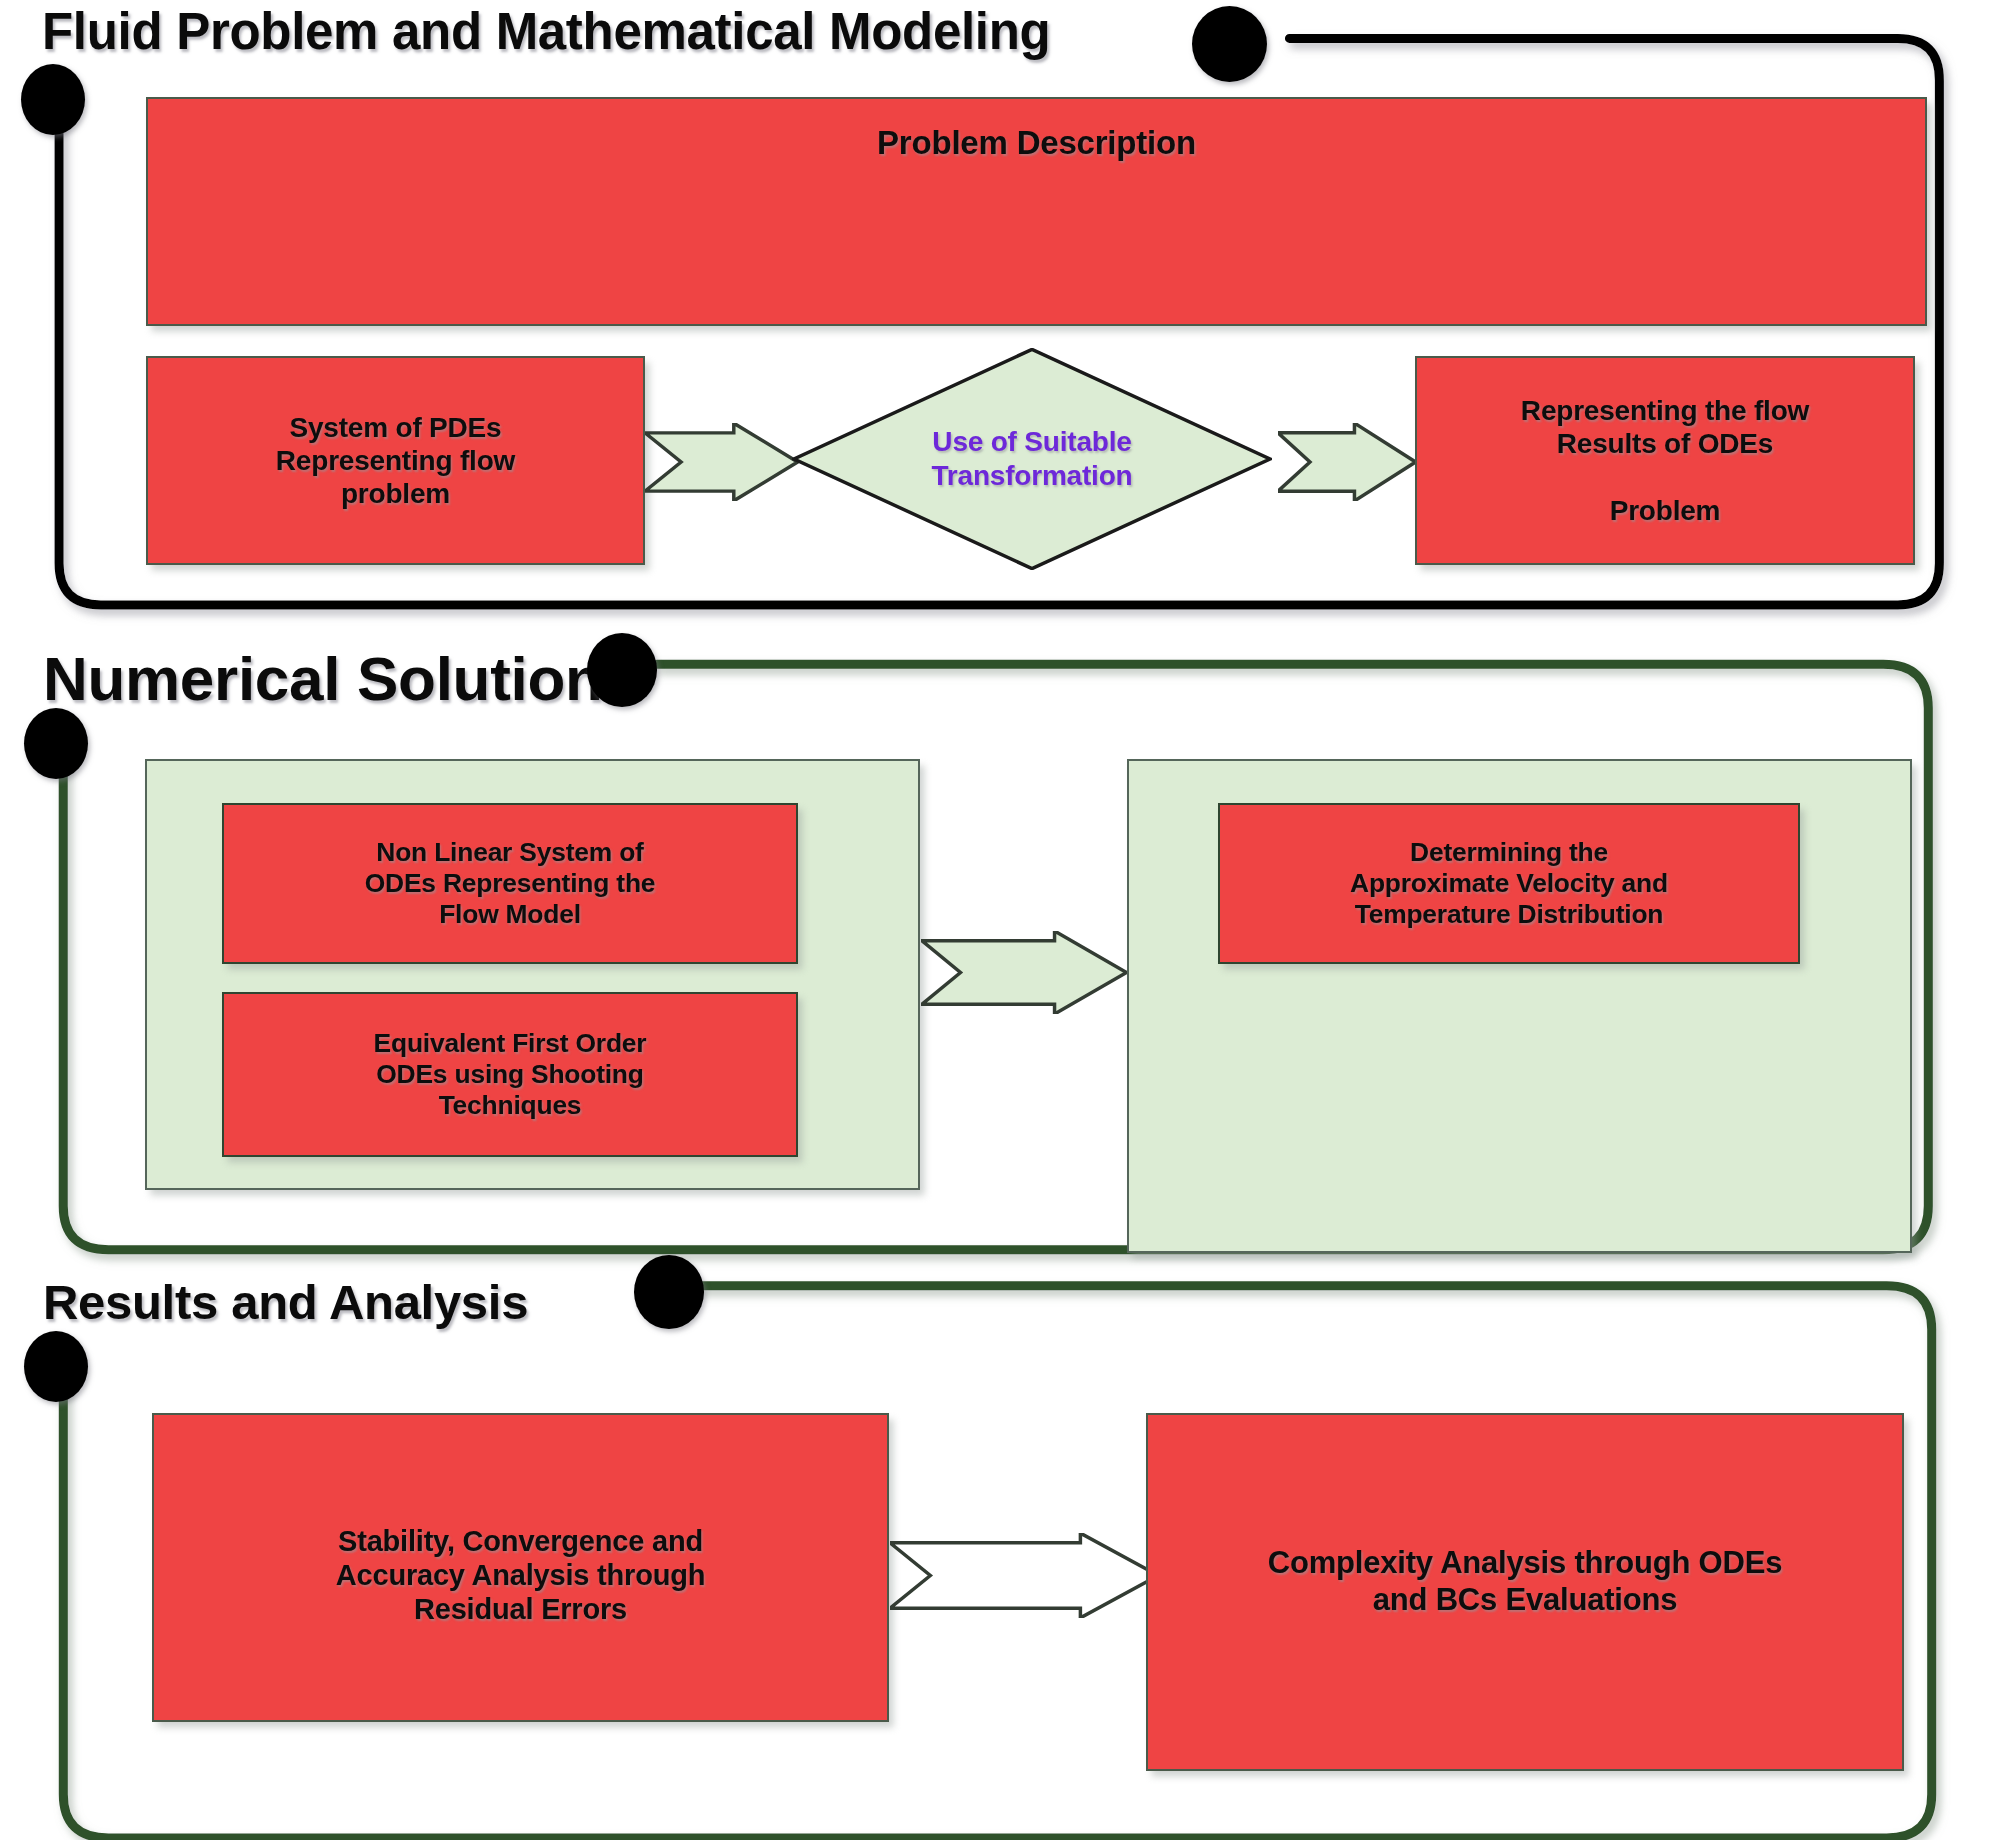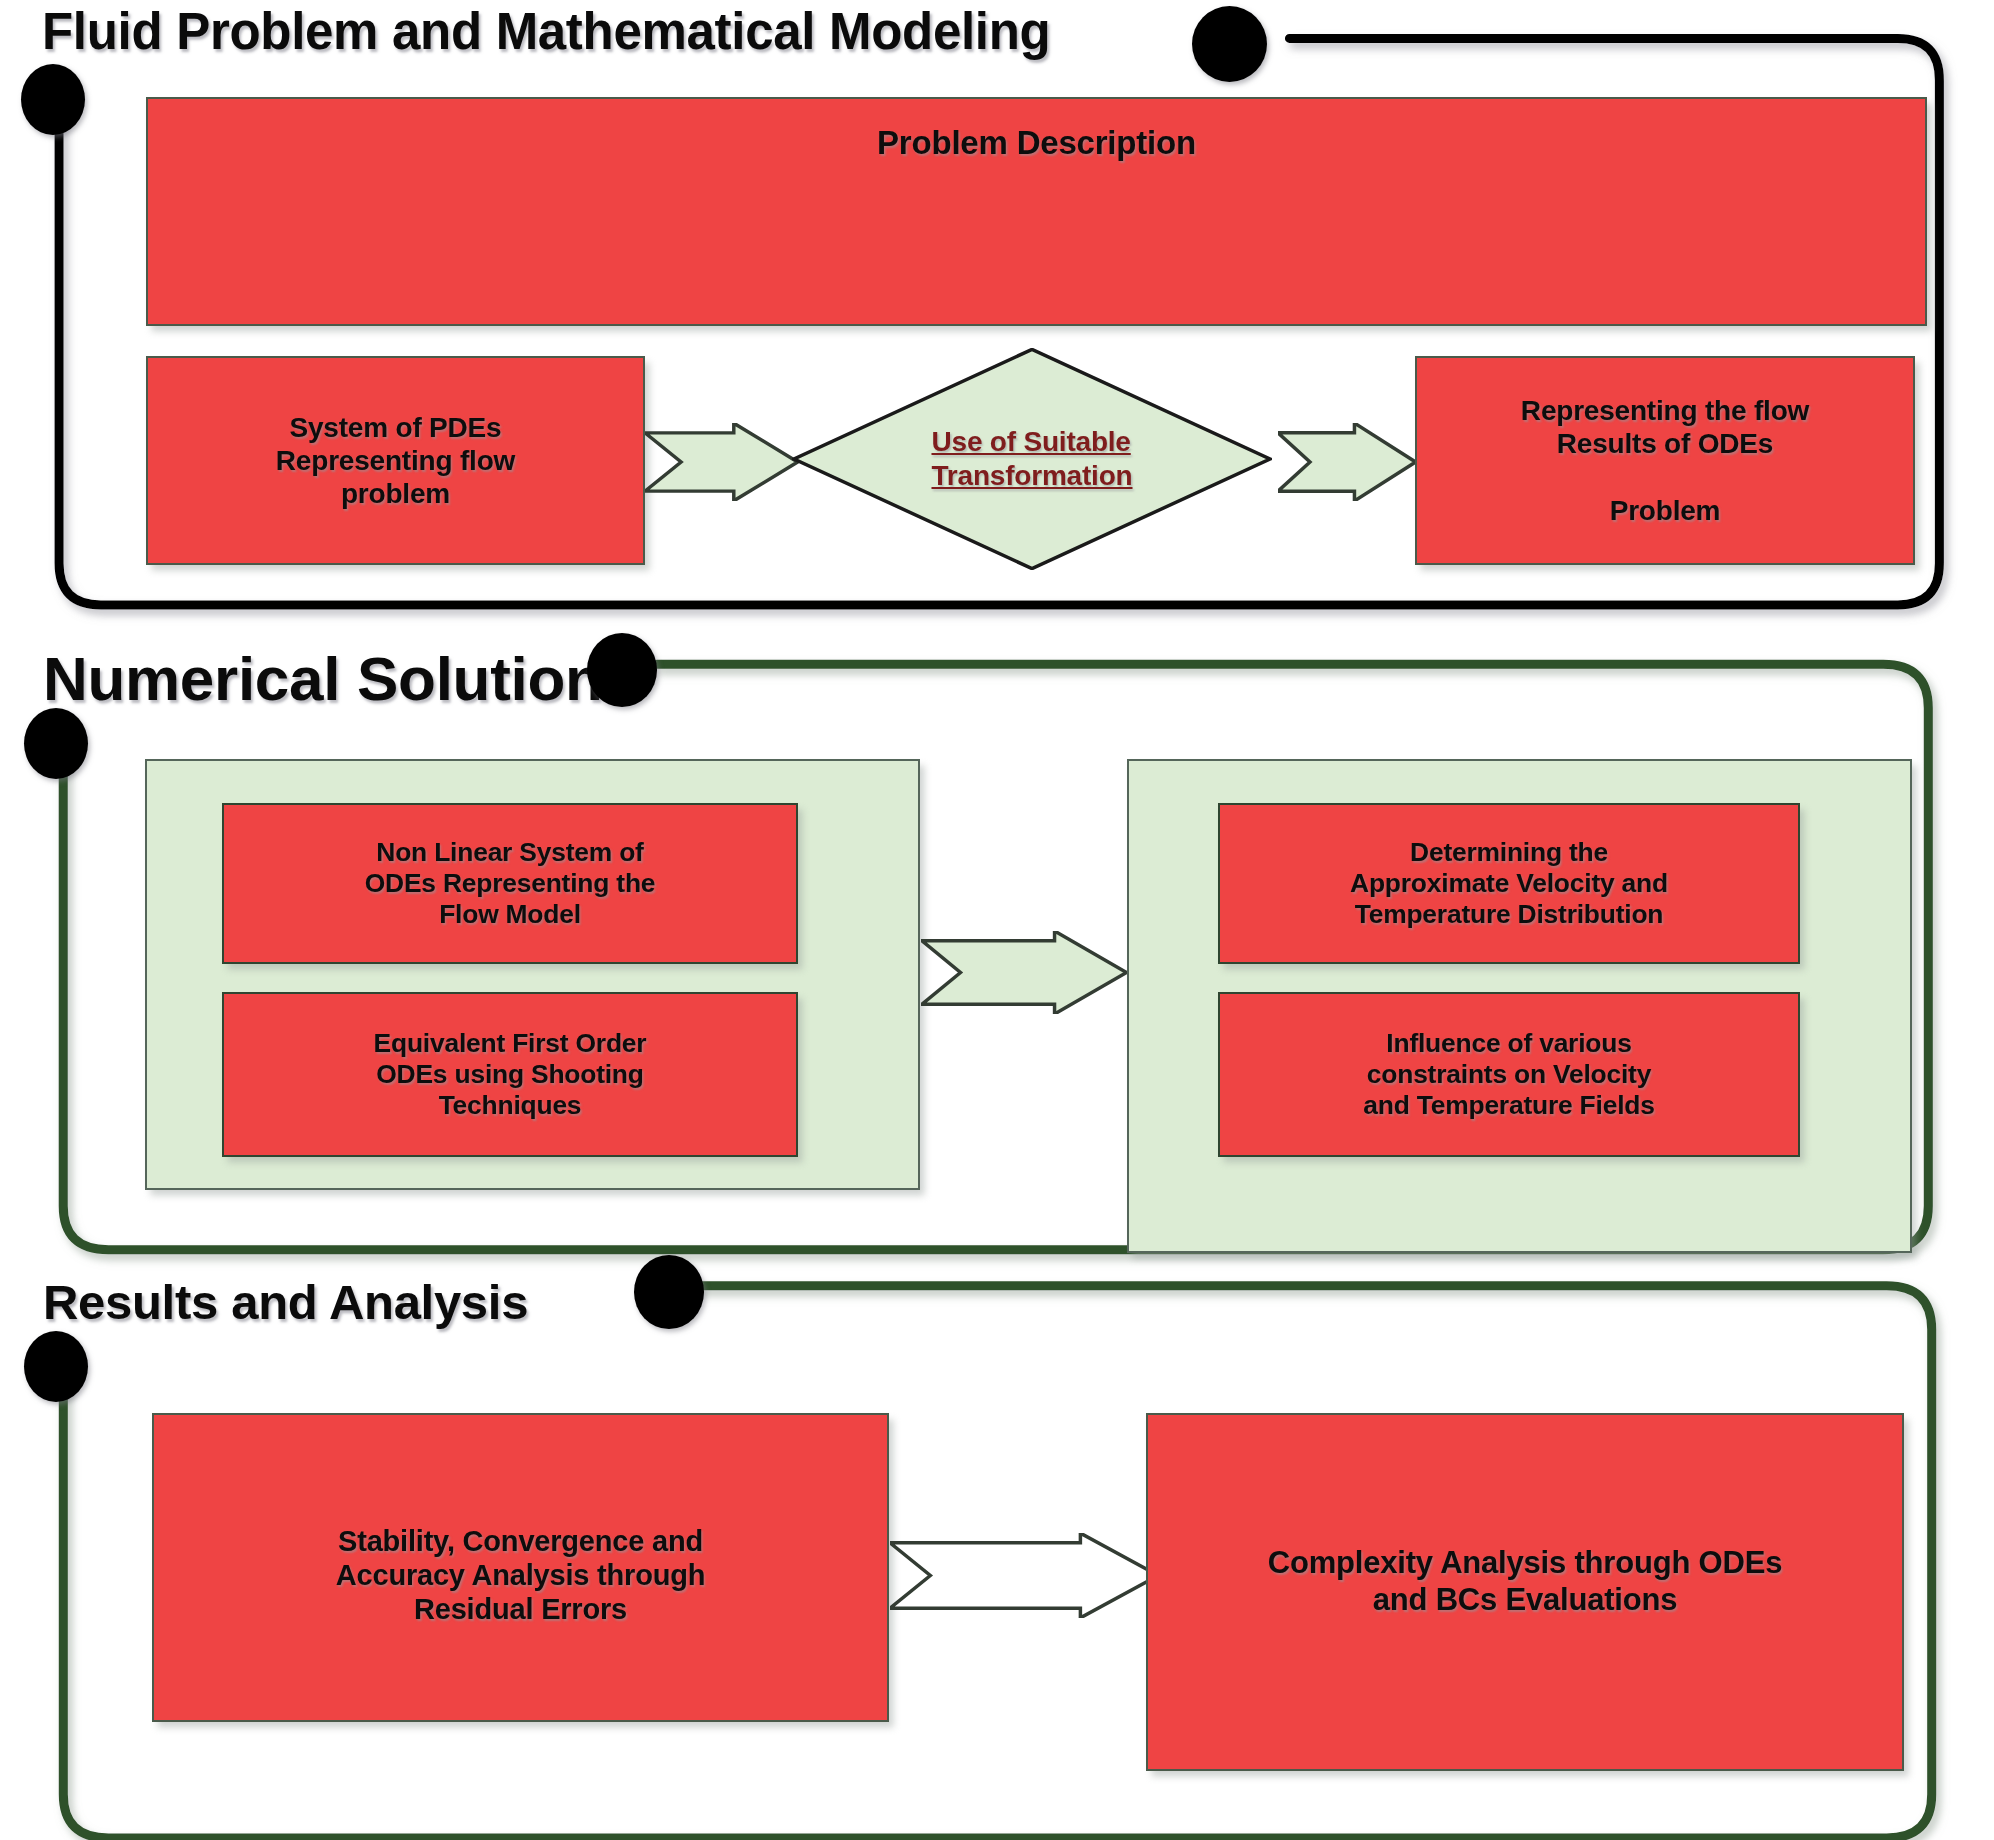--- a/index.html
+++ b/index.html
@@ -80,28 +80,27 @@
   .diamond-wrap {
     position: absolute;
   }
   .diamond-label {
     position: absolute;
     inset: 0;
     display: flex;
     align-items: center;
     justify-content: center;
     font-weight: bold;
-    color: #7f1d1d;
-    text-align: left;
+    color: #6d28d9;
+    text-align: center;
     line-height: 1.2;
     letter-spacing: -0.2px;
     text-shadow: 1.4px 2.1px 2.1px rgba(150,150,155,0.55);
     white-space: pre-line;
     pointer-events: none;
-    text-decoration: underline;
   }
 
   
   .arrow {
     position: absolute;
   }
 
   .title-1 { left: 42px;  top: 5.6px;   font-size: 51px; }
   .title-2 { left: 43px;  top: 648px; font-size: 62px; }
   .title-3 { left: 43px;  top: 1278px;font-size: 49px; }
@@ -188,25 +187,20 @@
   <svg class="arrow" style="left:921px; top:931px; width:209px; height:83px;" viewBox="0 0 300 120" width="209" height="83">
     <polygon points="0,14 192,14 192,0 296,60 192,120 192,106 0,106 56,60" fill="#dcecd4" stroke="#333c33" stroke-width="5"></polygon>
   </svg>
 
   <div class="panel" style="left:1127px; top:759px; width:785px; height:494px;">
     <div class="gbox" style="left:89px; top:42px; width:582px; height:161px; border-color:#2f4530;">
       <div class="gbox-label" style="font-size:26.4px;">Determining the
 Approximate Velocity and
 Temperature Distribution</div>
     </div>
-    <div class="gbox" style="left:89px; top:231px; width:582px; height:165px; border-color:#2f4530;">
-      <div class="gbox-label" style="font-size:26.4px;">Influence of various
-constraints on Velocity
-and Temperature Fields</div>
-    </div>
   </div>
 
   <div class="section-title title-3">Results and Analysis</div>
 
   <svg class="frame-svg" style="left:0px; top:1251px; width:1995px; height:589px;" viewBox="0 0 2870 848" width="1995" height="589">
     <path d="M 1005 50 L 2715 50 Q 2780 50 2780 113 L 2780 782 Q 2780 845 2715 845 L 155 845 Q 90 845 90 782 L 90 170" fill="none" stroke="#2d5129" stroke-width="13" stroke-linecap="round" filter="url(#shadowG)"></path>
   </svg>
 
   <div class="dot" style="left:24px; top:1331px; width:64px; height:71px;"></div>
   <div class="dot" style="left:634px; top:1255px; width:70px; height:74px;"></div>

